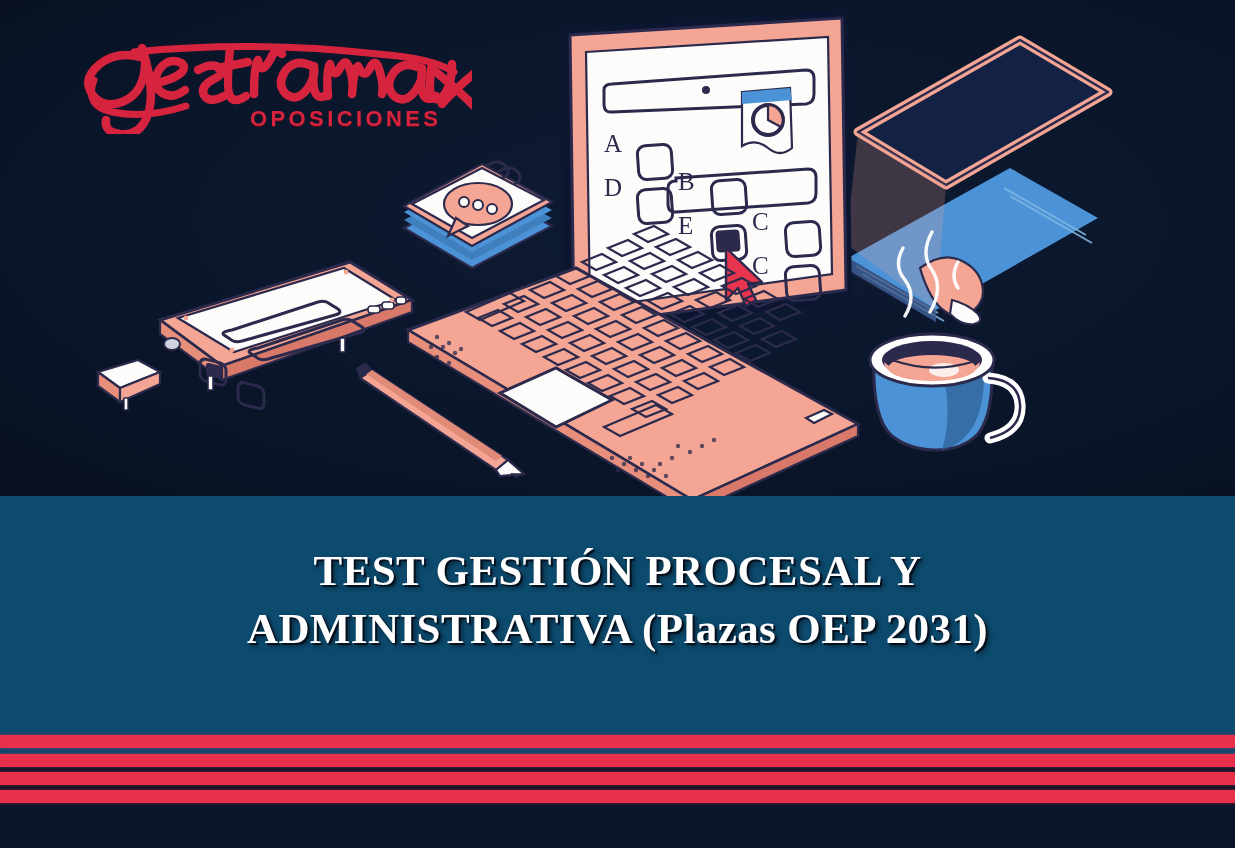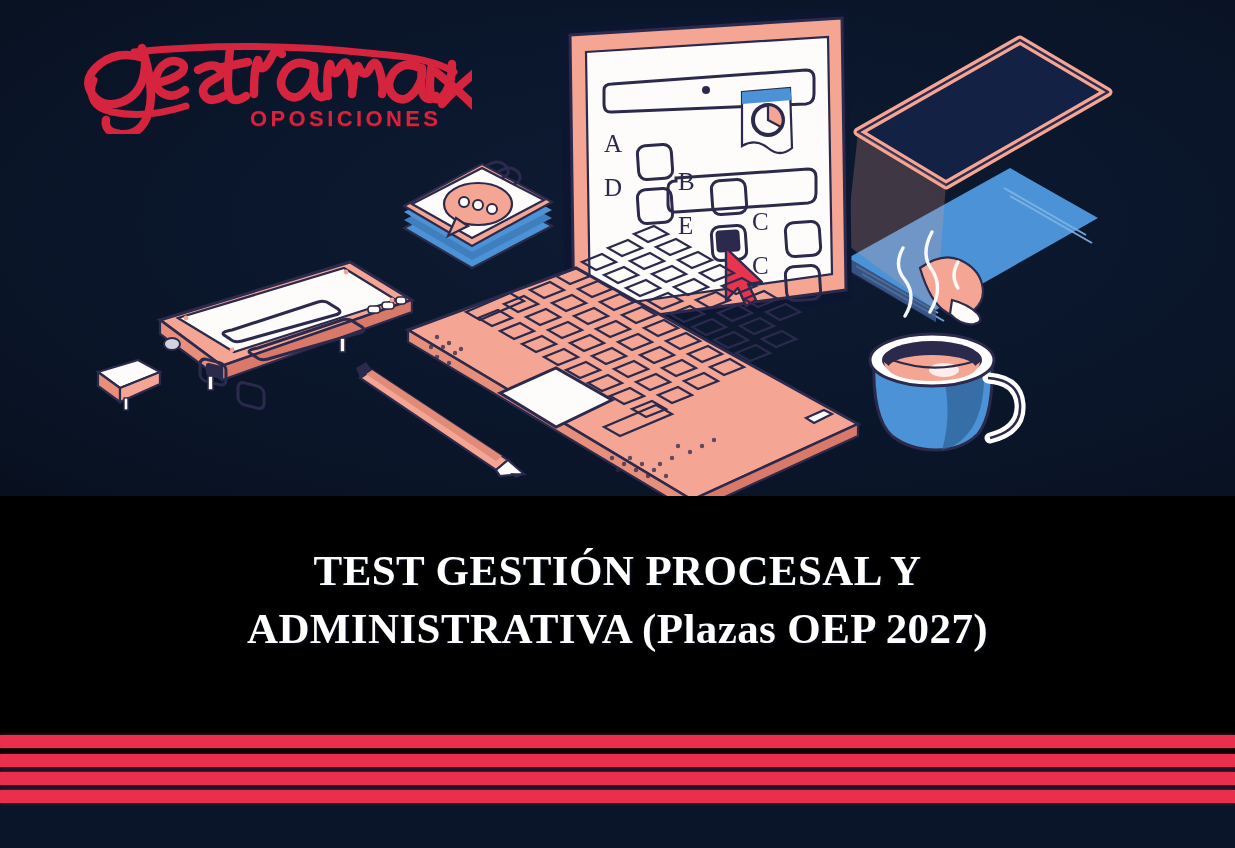--- a/index.html
+++ b/index.html
@@ -57,21 +57,21 @@
     height: 500px;
   }
 
   
   .lower {
     position: absolute;
     left: 0;
     top: 496px;
     width: 1235px;
     height: 258px;
-    background: #000000;
+    background: #0c4a6e;
   }
   .title-wrap {
     position: absolute;
     left: 0;
     top: 46px;
     width: 1235px;
     text-align: center;
   }
   .title-line {
     color: #ffffff;
@@ -466,21 +466,21 @@
         </g>
       </svg>
       <div class="logo-sub">OPOSICIONES</div>
     </div>
 
   </div>
 
   <div class="lower">
     <div class="title-wrap">
       <div class="title-line">TEST GESTIÓN PROCESAL Y</div>
-      <div class="title-line">ADMINISTRATIVA (Plazas OEP 2027)</div>
+      <div class="title-line">ADMINISTRATIVA (Plazas OEP 2031)</div>
     </div>
   </div>
 
   <div class="stripes">
     <div class="stripe s1"></div>
     <div class="stripe s2"></div>
     <div class="stripe s3"></div>
     <div class="stripe s4"></div>
   </div>
 

